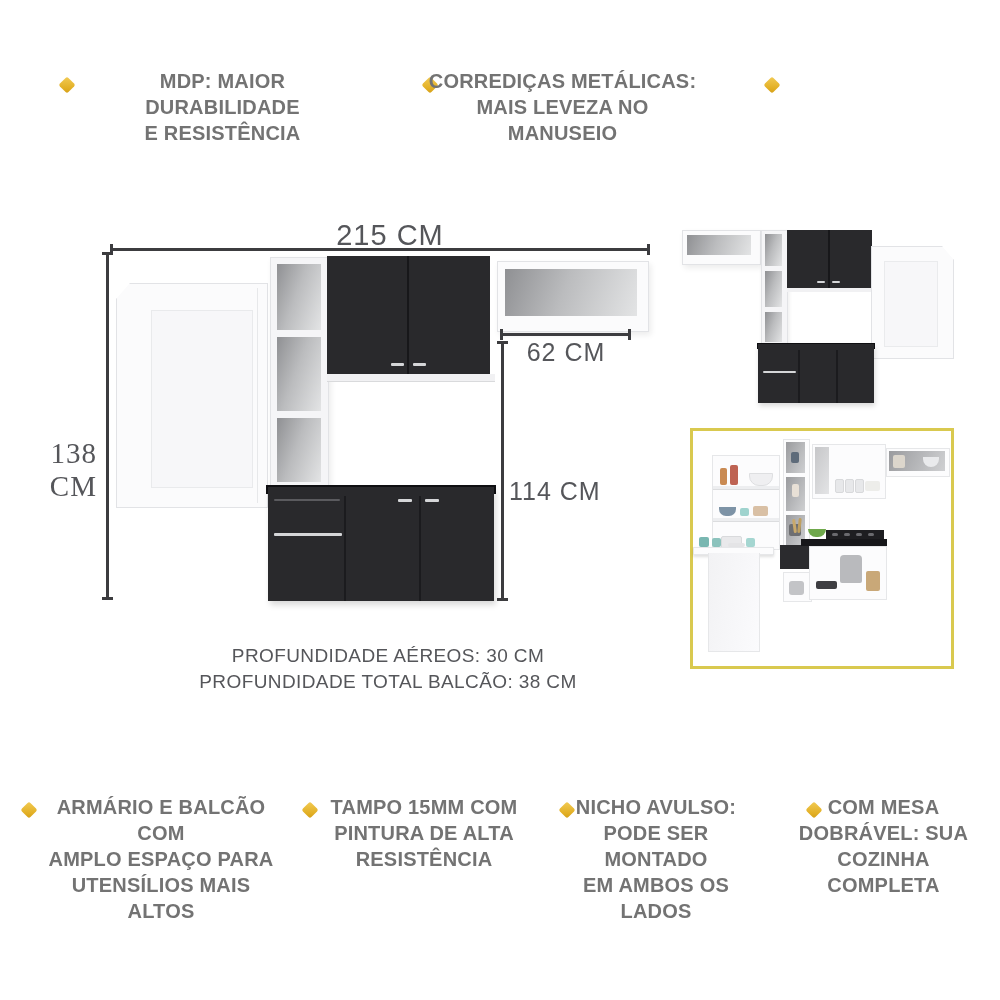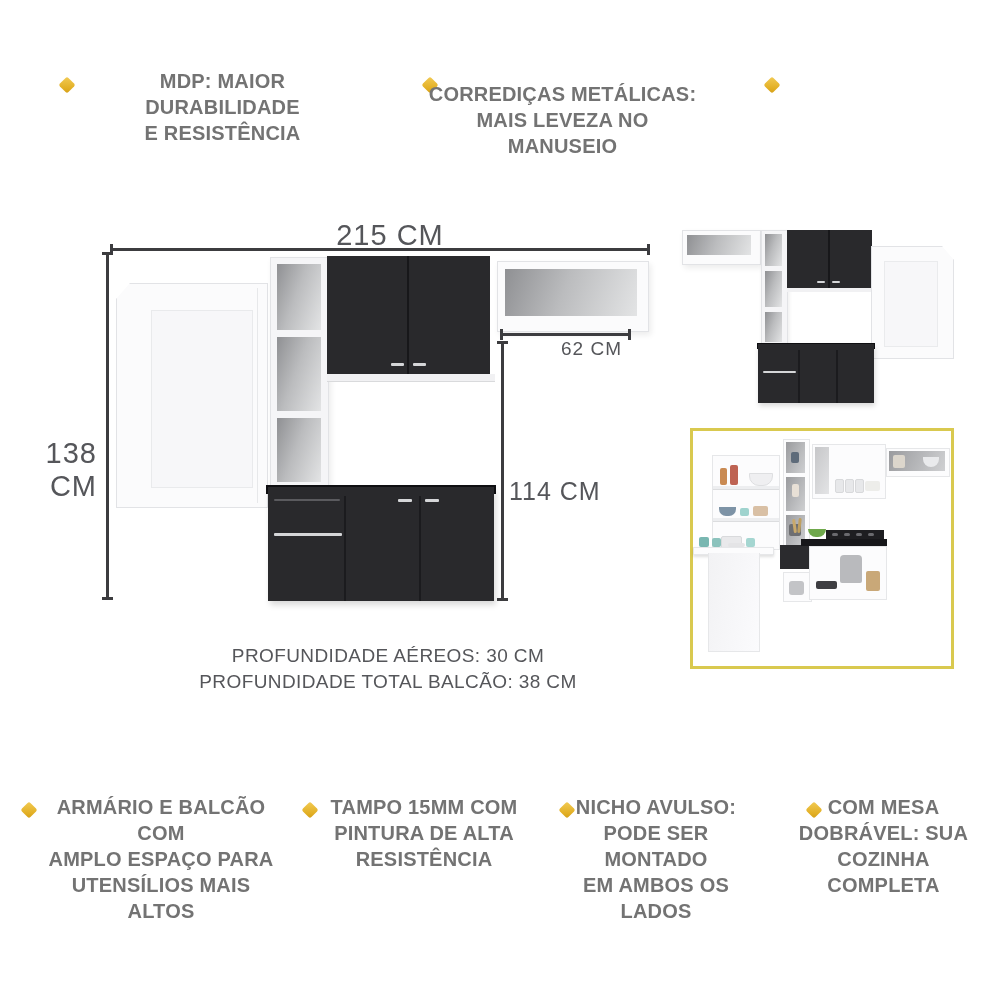--- a/index.html
+++ b/index.html
@@ -3,21 +3,21 @@
 <meta charset="utf-8">
 <style>
   html,body{margin:0;padding:0;background:#fff;}
   .canvas{position:relative;width:1000px;height:1000px;background:#fff;overflow:hidden;
           font-family:"Liberation Sans",sans-serif;color:#58585A;}
 
   
   .feature{position:absolute;text-align:center;font-weight:bold;font-size:20px;
            line-height:26px;color:#737373;white-space:pre-line;letter-spacing:.2px;}
   .ft1{left:80px;top:68px;width:285px;}
-  .ft2{left:420px;top:81px;width:285px;}
+  .ft2{left:420px;top:68px;width:285px;}
   .ft3{left:765px;top:68px;width:185px;}
   .fb1{left:36px;top:794px;width:250px;}
   .fb2{left:318px;top:794px;width:212px;}
   .fb3{left:550px;top:794px;width:212px;}
   .fb4{left:787px;top:794px;width:193px;}
   .diamond{position:absolute;width:12px;height:12px;border-radius:2px;
            background:linear-gradient(135deg,#F2CB55 0%,#E2AF24 70%,#D49F18 100%);
            transform:rotate(45deg);}
   .d-t1{left:61px;top:79px;} .d-t2{left:424px;top:79px;} .d-t3{left:766px;top:79px;}
   .d-b1{left:23px;top:804px;} .d-b2{left:304px;top:804px;}
@@ -29,22 +29,22 @@
   .dim-h::before,.dim-h::after{content:"";position:absolute;width:3px;height:11px;top:-4px;background:#3C3C3F;}
   .dim-h::before{left:0;} .dim-h::after{right:0;}
   .dim-v::before,.dim-v::after{content:"";position:absolute;width:11px;height:3px;left:-4px;background:#3C3C3F;}
   .dim-v::before{top:0;} .dim-v::after{bottom:0;}
   .dt{left:110px;top:248px;width:540px;}
   .dl{left:106px;top:252px;height:348px;}
   .d62{left:500px;top:333px;width:131px;}
   .d114{left:501px;top:341px;height:260px;}
   .dimlabel{position:absolute;font-weight:400;color:#55565A;letter-spacing:1px;}
   .l215{left:320px;top:219px;width:140px;text-align:center;font-size:29px;}
-  .l138{left:0px;top:437px;width:97px;text-align:right;font-size:29px;}
-  .l62{left:510px;top:338px;width:112px;text-align:right;font-size:19px;}
+  .l138{left:0px;top:437px;width:97px;text-align:right;font-size:29px;font-family:Liberation Serif, serif;}
+  .l62{left:510px;top:338px;width:112px;text-align:center;font-size:25px;}
   .l114{left:509px;top:477px;font-size:25px;}
   .depth{position:absolute;left:188px;top:643px;width:400px;text-align:center;
          font-size:19px;line-height:26px;color:#55565A;letter-spacing:.4px;white-space:pre-line;}
 
   
   .white-piece{position:absolute;background:#FBFBFC;border:1px solid #E2E3E6;
                box-shadow:2px 3px 6px rgba(0,0,0,.08);}
   .black-piece{position:absolute;background:#29292C;}
   .gray-cell{position:absolute;background:linear-gradient(110deg,#8F9093 0%,#BBBCBE 45%,#E3E4E5 100%);}
 

